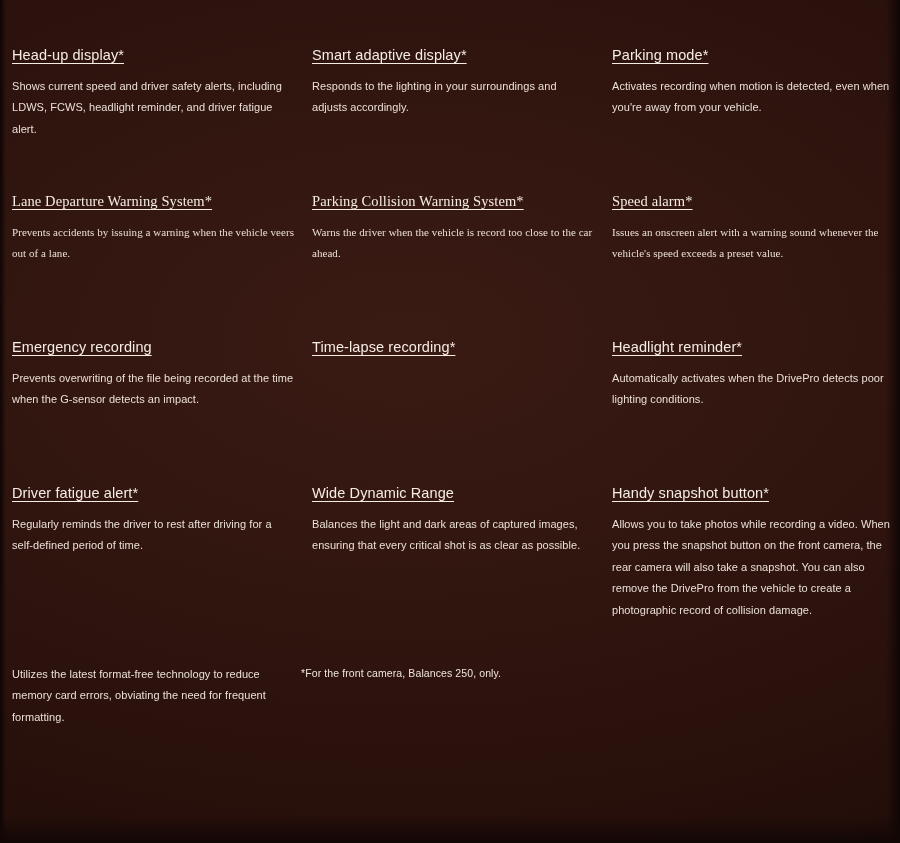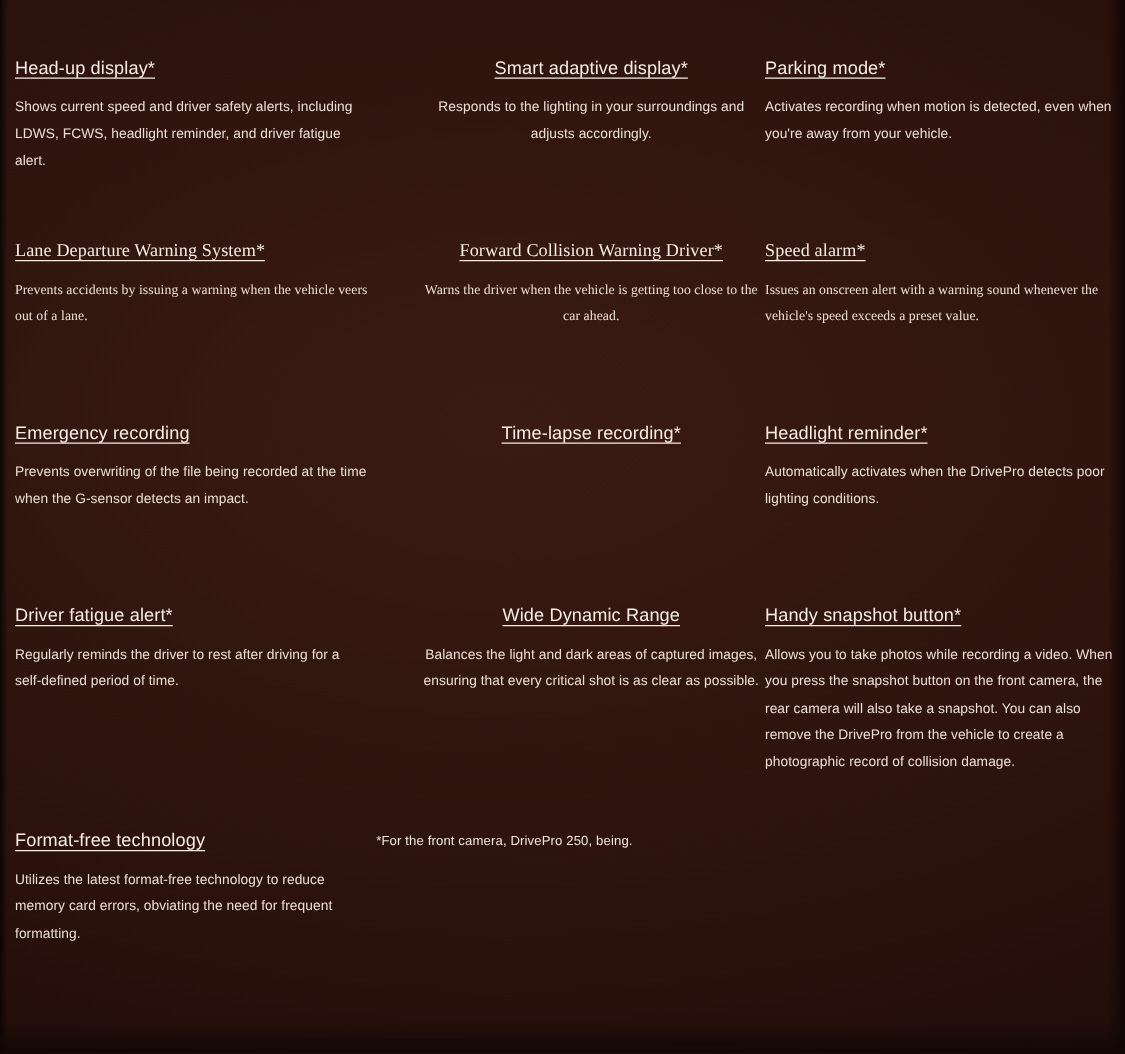--- a/index.html
+++ b/index.html
@@ -75,21 +75,21 @@
   .footnote {
     position: absolute;
     font-size: 10.5px;
     line-height: 1.5;
     color: #efe4db;
     letter-spacing: 0.1px;
   }
 
   
   .col1 { left: 12px; }
-  .col2 { left: 332px; text-align: center; }
+  .col2 { left: 312px; }
   .col3 { left: 612px; }
 
   .col3 { width: 292px; }
 
   
   .row1 { top: 46px; }
   .row2 { top: 192px; font-family: Liberation Serif, serif; }
   .row3 { top: 338px; }
   .row4 { top: 484px; }
   .row5 { top: 664px; }
@@ -118,22 +118,22 @@
       <div class="feature-title">Parking mode*</div>
       <div class="feature-desc">Activates recording when motion is detected, even when you're away from your vehicle.</div>
     </div>
 
     <div class="feature col1 row2">
       <div class="feature-title">Lane Departure Warning System*</div>
       <div class="feature-desc">Prevents accidents by issuing a warning when the vehicle veers out of a lane.</div>
     </div>
 
     <div class="feature col2 row2">
-      <div class="feature-title">Forward Collision Warning Driver*</div>
-      <div class="feature-desc">Warns the driver when the vehicle is getting too close to the car ahead.</div>
+      <div class="feature-title">Parking Collision Warning System*</div>
+      <div class="feature-desc">Warns the driver when the vehicle is record too close to the car ahead.</div>
     </div>
 
     <div class="feature col3 row2">
       <div class="feature-title">Speed alarm*</div>
       <div class="feature-desc">Issues an onscreen alert with a warning sound whenever the vehicle's speed exceeds a preset value.</div>
     </div>
 
     <div class="feature col1 row3">
       <div class="feature-title">Emergency recording</div>
       <div class="feature-desc">Prevents overwriting of the file being recorded at the time when the G-sensor detects an impact.</div>
@@ -157,20 +157,19 @@
       <div class="feature-title">Driver fatigue alert*</div>
       <div class="feature-desc">Regularly reminds the driver to rest after driving for a self-defined period of time.</div>
     </div>
 
     <div class="feature col3 row4">
       <div class="feature-title">Handy snapshot button*</div>
       <div class="feature-desc">Allows you to take photos while recording a video. When you press the snapshot button on the front camera, the rear camera will also take a snapshot. You can also remove the DrivePro from the vehicle to create a photographic record of collision damage.</div>
     </div>
 
     <div class="feature col1 row5">
-      <div class="feature-title">Format-free technology</div>
       <div class="feature-desc">Utilizes the latest format-free technology to reduce memory card errors, obviating the need for frequent formatting.</div>
     </div>
 
-    <div class="footnote" style="left:301px; top:666px;">*For the front camera, DrivePro 250, being.</div>
+    <div class="footnote" style="left:301px; top:666px;">*For the front camera, Balances 250, only.</div>
 
   </div>
 </div>
 
 </body></html>

